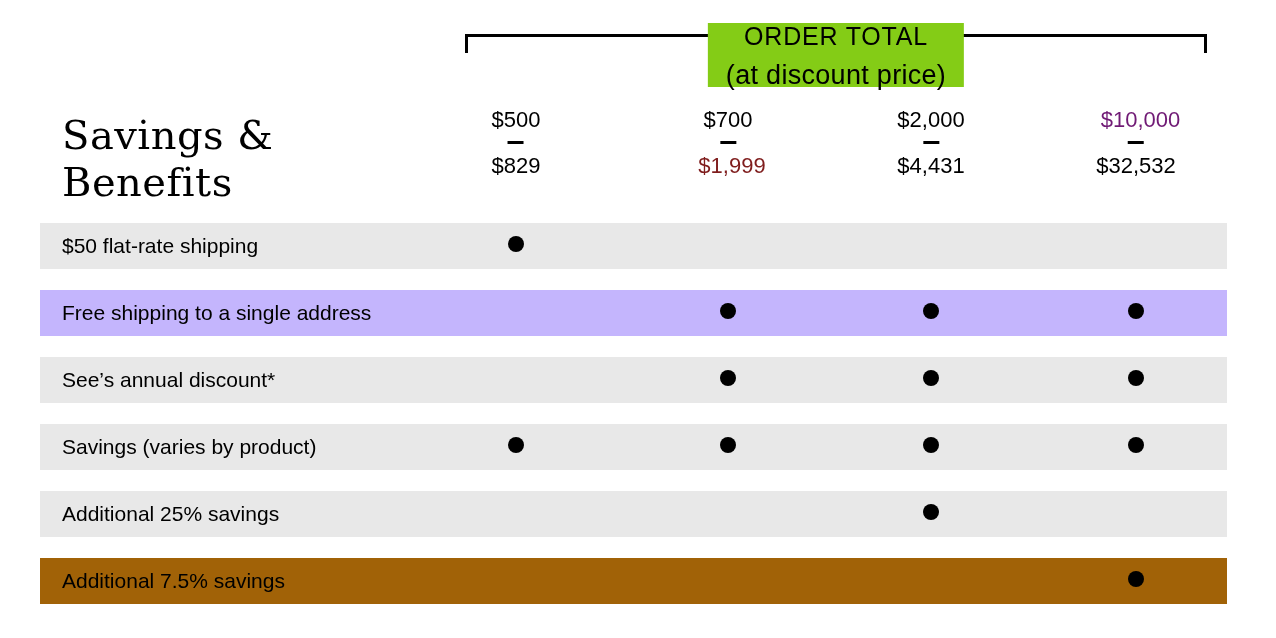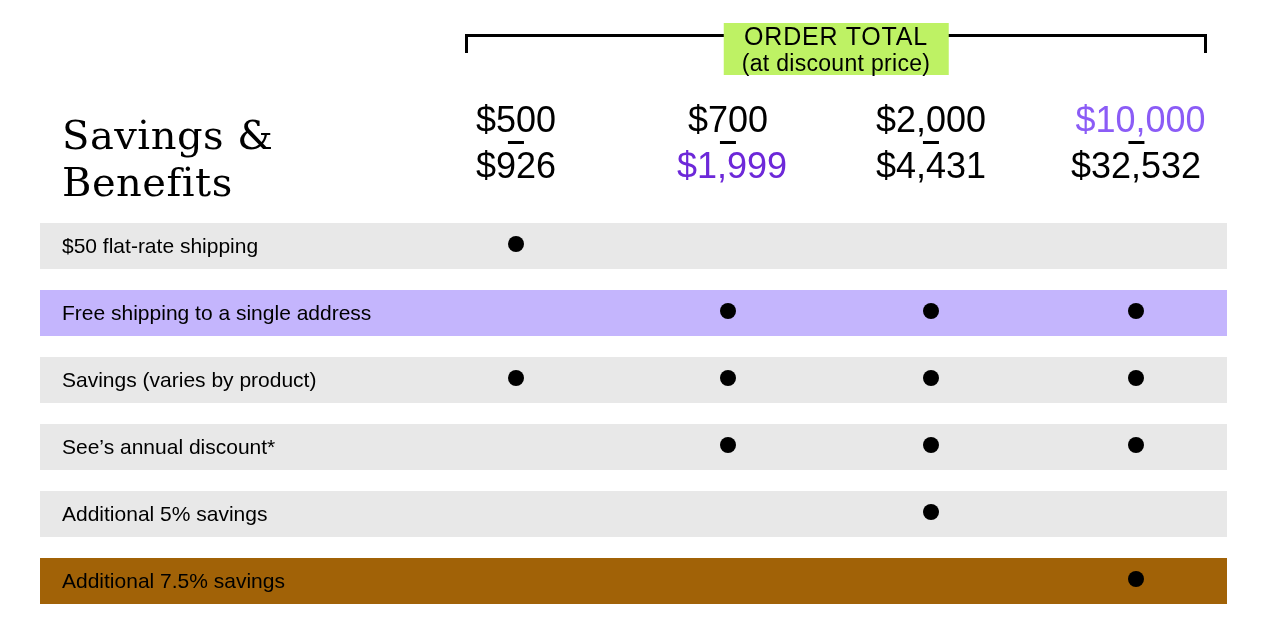--- a/index.html
+++ b/index.html
@@ -21,34 +21,34 @@
     width: 736px;
     height: 16px;
     border: 3px solid #000000;
     border-bottom: none;
   }
   .bracket-label {
     position: absolute;
     left: 50%;
     top: -14px;
     transform: translateX(-50%);
-    background: #bef264;
+    background: #84cc16;
     padding: 0 18px;
     text-align: center;
     white-space: nowrap;
   }
   .ot-title {
     font-size: 25px;
     line-height: 26px;
     letter-spacing: 0.8px;
   }
   .ot-sub {
-    font-size: 23px;
+    font-size: 27px;
     line-height: 24px;
-    margin-top: 2px;
+    margin-top: 14px;
     letter-spacing: 0.3px;
   }
 
   
   .section-title {
     position: absolute;
     left: 62px;
     top: 96px;
     font-family: "DejaVu Serif", serif;
     font-weight: 400;
@@ -67,21 +67,21 @@
     height: 200px;
     pointer-events: none;
   }
   .tier {
     position: absolute;
     top: 105px;
     transform: translateX(-50%);
     text-align: center;
   }
   .tier-min, .tier-max {
-    font-size: 36px;
+    font-size: 22px;
     line-height: 30px;
     white-space: nowrap;
   }
   .range-dash {
     width: 16px;
     height: 3px;
     background: #000000;
     margin: 6px auto 7px auto;
   }
 
@@ -128,65 +128,65 @@
 
   <div class="section-title">
     <div>Savings &amp;</div>
     <div>Benefits</div>
   </div>
 
   <div class="tiers" id="tiers">
       <div class="tier" style="left: 476px;">
         <div class="tier-min" style="color: rgb(0, 0, 0);">$500</div>
         <div class="range-dash" style="background: rgb(0, 0, 0);"></div>
-        <div class="tier-max" style="color: rgb(0, 0, 0);">$926</div>
+        <div class="tier-max" style="color: rgb(0, 0, 0);">$829</div>
       </div>
       <div class="tier" style="left: 688px;">
         <div class="tier-min" style="color: rgb(0, 0, 0);">$700</div>
         <div class="range-dash" style="background: rgb(0, 0, 0);"></div>
-        <div class="tier-max" style="color: #6d28d9; margin-left: 8px;">$1,999</div>
+        <div class="tier-max" style="color: #7f1d1d; margin-left: 8px;">$1,999</div>
       </div>
       <div class="tier" style="left: 891px;">
         <div class="tier-min" style="color: rgb(0, 0, 0);">$2,000</div>
         <div class="range-dash" style="background: rgb(0, 0, 0);"></div>
         <div class="tier-max" style="color: rgb(0, 0, 0);">$4,431</div>
       </div>
       <div class="tier" style="left: 1096px;">
-        <div class="tier-min" style="color: #8b5cf6; margin-left: 9px;">$10,000</div>
+        <div class="tier-min" style="color: #701a75; margin-left: 9px;">$10,000</div>
         <div class="range-dash" style="background: rgb(0, 0, 0);"></div>
         <div class="tier-max" style="color: rgb(0, 0, 0);">$32,532</div>
       </div>
     </div>
 
   <div class="rows" id="rows">
       <div class="benefit-row" style="background: rgb(232, 232, 232);">
         <span class="benefit-label" style="color: rgb(0, 0, 0);">$50 flat-rate shipping</span>
         <div class="benefit-dot" style="background: rgb(0, 0, 0); left: 468px;"></div>
       </div>
       <div class="benefit-row" style="background: #c4b5fd;">
         <span class="benefit-label" style="color: rgb(0, 0, 0);">Free shipping to a single address</span>
         <div class="benefit-dot" style="background: rgb(0, 0, 0); left: 680px;"></div>
         <div class="benefit-dot" style="background: rgb(0, 0, 0); left: 883px;"></div>
         <div class="benefit-dot" style="background: rgb(0, 0, 0); left: 1088px;"></div>
       </div>
       <div class="benefit-row" style="background: rgb(232, 232, 232);">
+        <span class="benefit-label" style="color: rgb(0, 0, 0);">See’s annual discount*</span>
+        <div class="benefit-dot" style="background: rgb(0, 0, 0); left: 680px;"></div>
+        <div class="benefit-dot" style="background: rgb(0, 0, 0); left: 883px;"></div>
+        <div class="benefit-dot" style="background: rgb(0, 0, 0); left: 1088px;"></div>
+      </div>
+      <div class="benefit-row" style="background: rgb(232, 232, 232);">
         <span class="benefit-label" style="color: rgb(0, 0, 0);">Savings (varies by product)</span>
         <div class="benefit-dot" style="background: rgb(0, 0, 0); left: 468px;"></div>
         <div class="benefit-dot" style="background: rgb(0, 0, 0); left: 680px;"></div>
         <div class="benefit-dot" style="background: rgb(0, 0, 0); left: 883px;"></div>
         <div class="benefit-dot" style="background: rgb(0, 0, 0); left: 1088px;"></div>
       </div>
       <div class="benefit-row" style="background: rgb(232, 232, 232);">
-        <span class="benefit-label" style="color: rgb(0, 0, 0);">See’s annual discount*</span>
-        <div class="benefit-dot" style="background: rgb(0, 0, 0); left: 680px;"></div>
-        <div class="benefit-dot" style="background: rgb(0, 0, 0); left: 883px;"></div>
-        <div class="benefit-dot" style="background: rgb(0, 0, 0); left: 1088px;"></div>
-      </div>
-      <div class="benefit-row" style="background: rgb(232, 232, 232);">
-        <span class="benefit-label" style="color: rgb(0, 0, 0);">Additional 5% savings</span>
+        <span class="benefit-label" style="color: rgb(0, 0, 0);">Additional 25% savings</span>
         <div class="benefit-dot" style="background: rgb(0, 0, 0); left: 883px;"></div>
       </div>
       <div class="benefit-row" style="background: #a16207;">
         <span class="benefit-label" style="color: rgb(0, 0, 0);">Additional 7.5% savings</span>
         <div class="benefit-dot" style="background: rgb(0, 0, 0); left: 1088px;"></div>
       </div>
     </div>
 
 </div>
 

